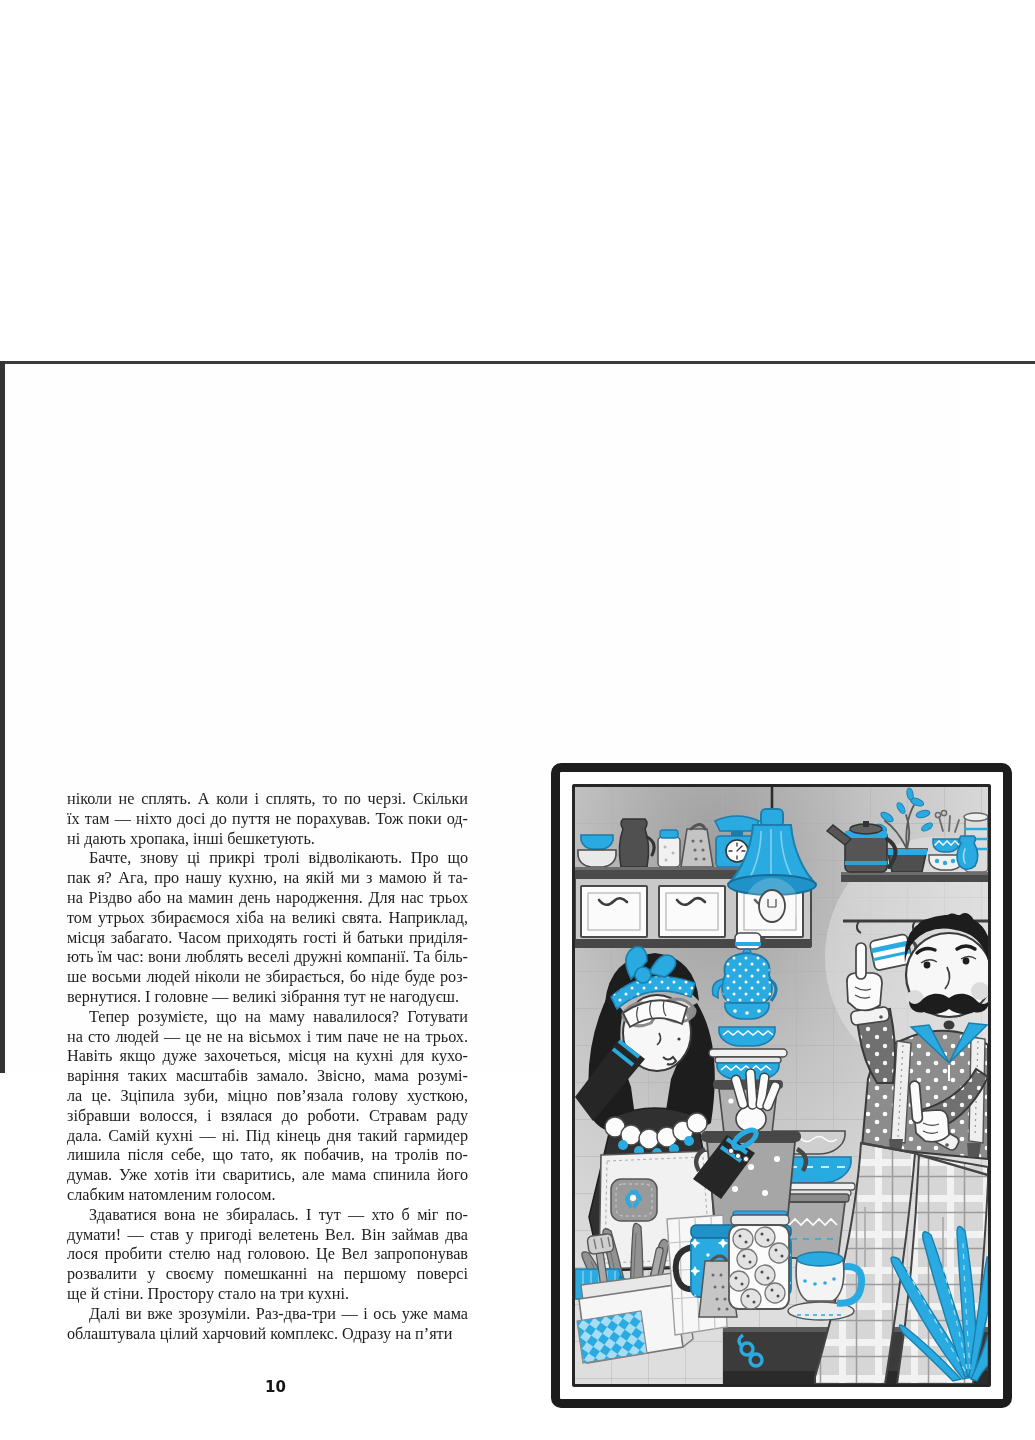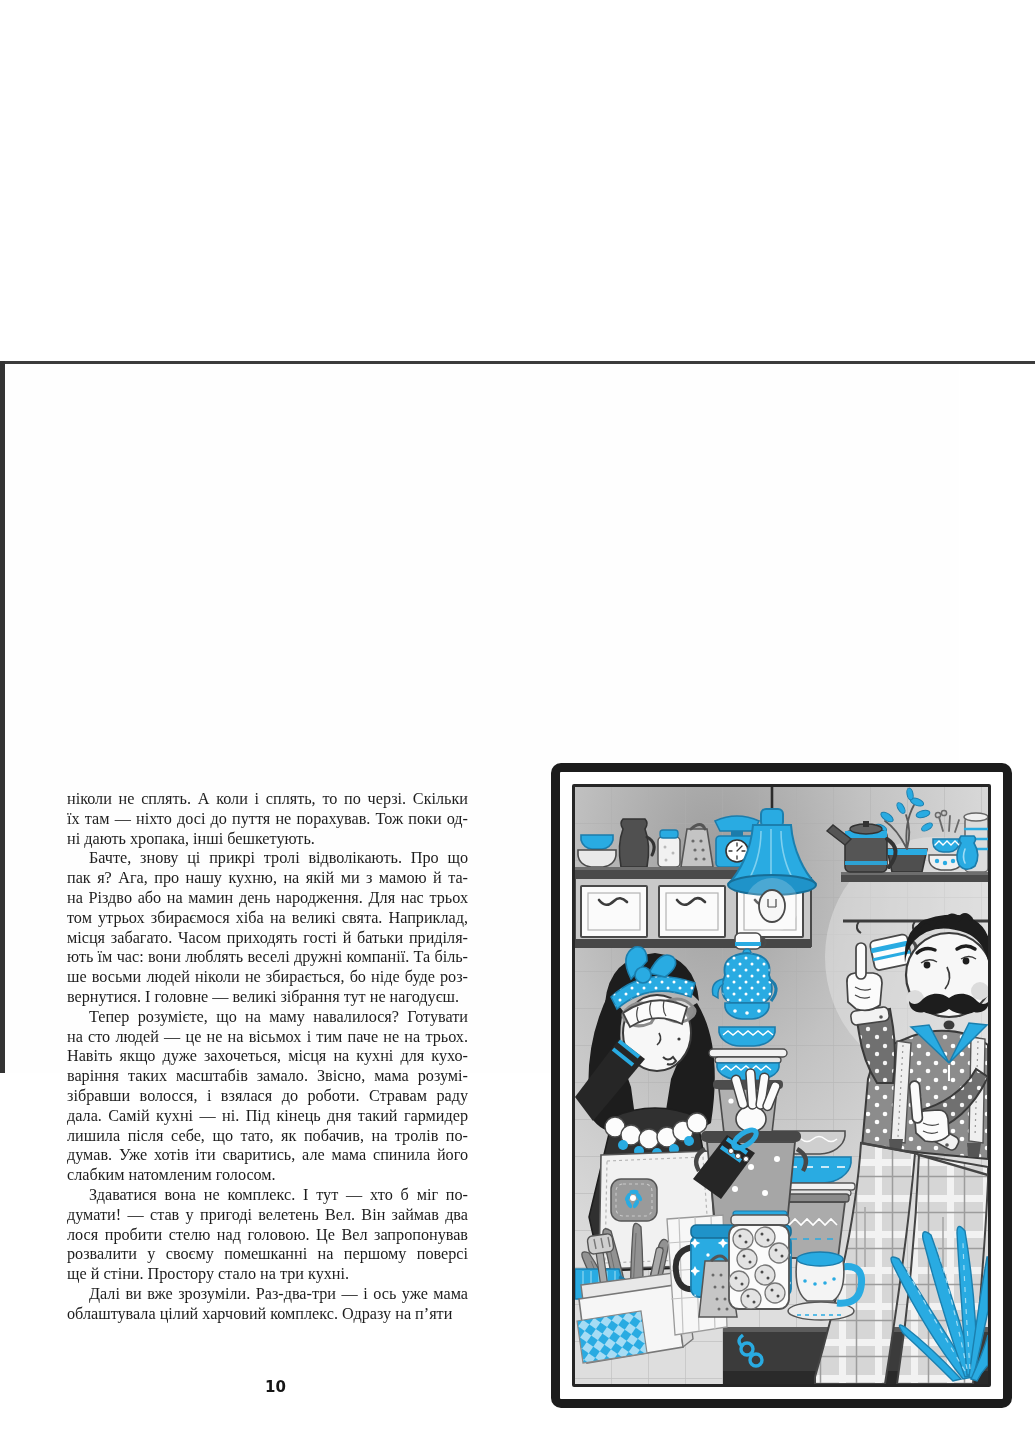--- a/index.html
+++ b/index.html
@@ -50,26 +50,27 @@
       <div class="line">на Різдво або на мамин день народження. Для нас трьох</div>
       <div class="line">том утрьох збираємося хіба на великі свята. Наприклад,</div>
       <div class="line">місця забагато. Часом приходять гості й батьки приділя-</div>
       <div class="line">ють їм час: вони люблять веселі дружні компанії. Та біль-</div>
       <div class="line">ше восьми людей ніколи не збирається, бо ніде буде роз-</div>
       <div class="line last">вернутися. І головне — великі зібрання тут не нагодуєш.</div>
       <div class="line indent">Тепер розумієте, що на маму навалилося? Готувати</div>
       <div class="line">на сто людей — це не на вісьмох і тим паче не на трьох.</div>
       <div class="line">Навіть якщо дуже захочеться, місця на кухні для кухо-</div>
       <div class="line">варіння таких масштабів замало. Звісно, мама розумі-</div>
+      <div class="line">ла це. Зціпила зуби, міцно пов’язала голову хусткою,</div>
       <div class="line">зібравши волосся, і взялася до роботи. Стравам раду</div>
       <div class="line">дала. Самій кухні — ні. Під кінець дня такий гармидер</div>
       <div class="line">лишила після себе, що тато, як побачив, на тролів по-</div>
       <div class="line">думав. Уже хотів іти сваритись, але мама спинила його</div>
       <div class="line last">слабким натомленим голосом.</div>
-      <div class="line indent">Здаватися вона не комплекс. І тут — хто б міг по-</div>
+      <div class="line indent">Здаватися вона не збиралась. І тут — хто б міг по-</div>
       <div class="line">думати! — став у пригоді велетень Вел. Він займав два</div>
       <div class="line">лося пробити стелю над головою. Це Вел запропонував</div>
       <div class="line">розвалити у своєму помешканні на першому поверсі</div>
       <div class="line last">ще й стіни. Простору стало на три кухні.</div>
       <div class="line indent">Далі ви вже зрозуміли. Раз-два-три — і ось уже мама</div>
       <div class="line last">облаштувала цілий харчовий комплекс. Одразу на п’яти</div>
     </div>
 
   <div class="page-num">10</div>
 

